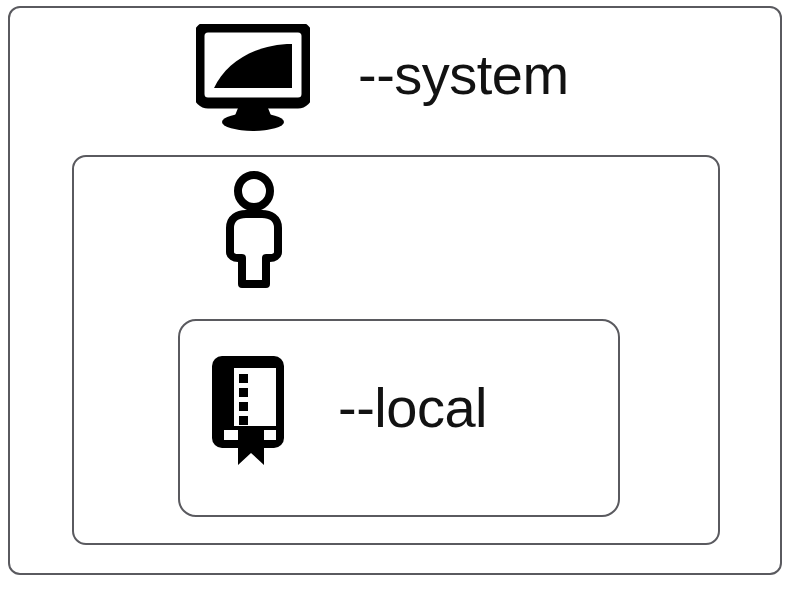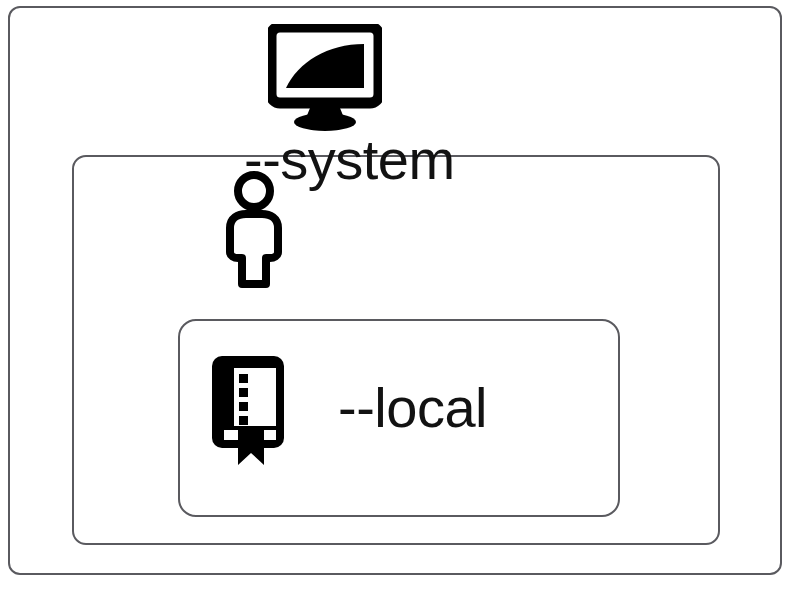--- a/index.html
+++ b/index.html
@@ -49,21 +49,21 @@
     height: 198px;
     border-radius: 18px;
   }
 
   
   .scope-row {
     position: absolute;
     display: flex;
     align-items: center;
   }
-  #row-system { left: 196px; top: 24px; flex-direction: column;  }
+  #row-system { left: 196px; top: 24px;  }
   #row-global { left: 218px; top: 168px; }
   #row-local  { left: 208px; top: 352px; }
 
   .icon-slot {
     position: relative;
     flex: 0 0 auto;
   }
   .scope-label {
     color: #121212;
     font-family: "Liberation Sans", sans-serif;

